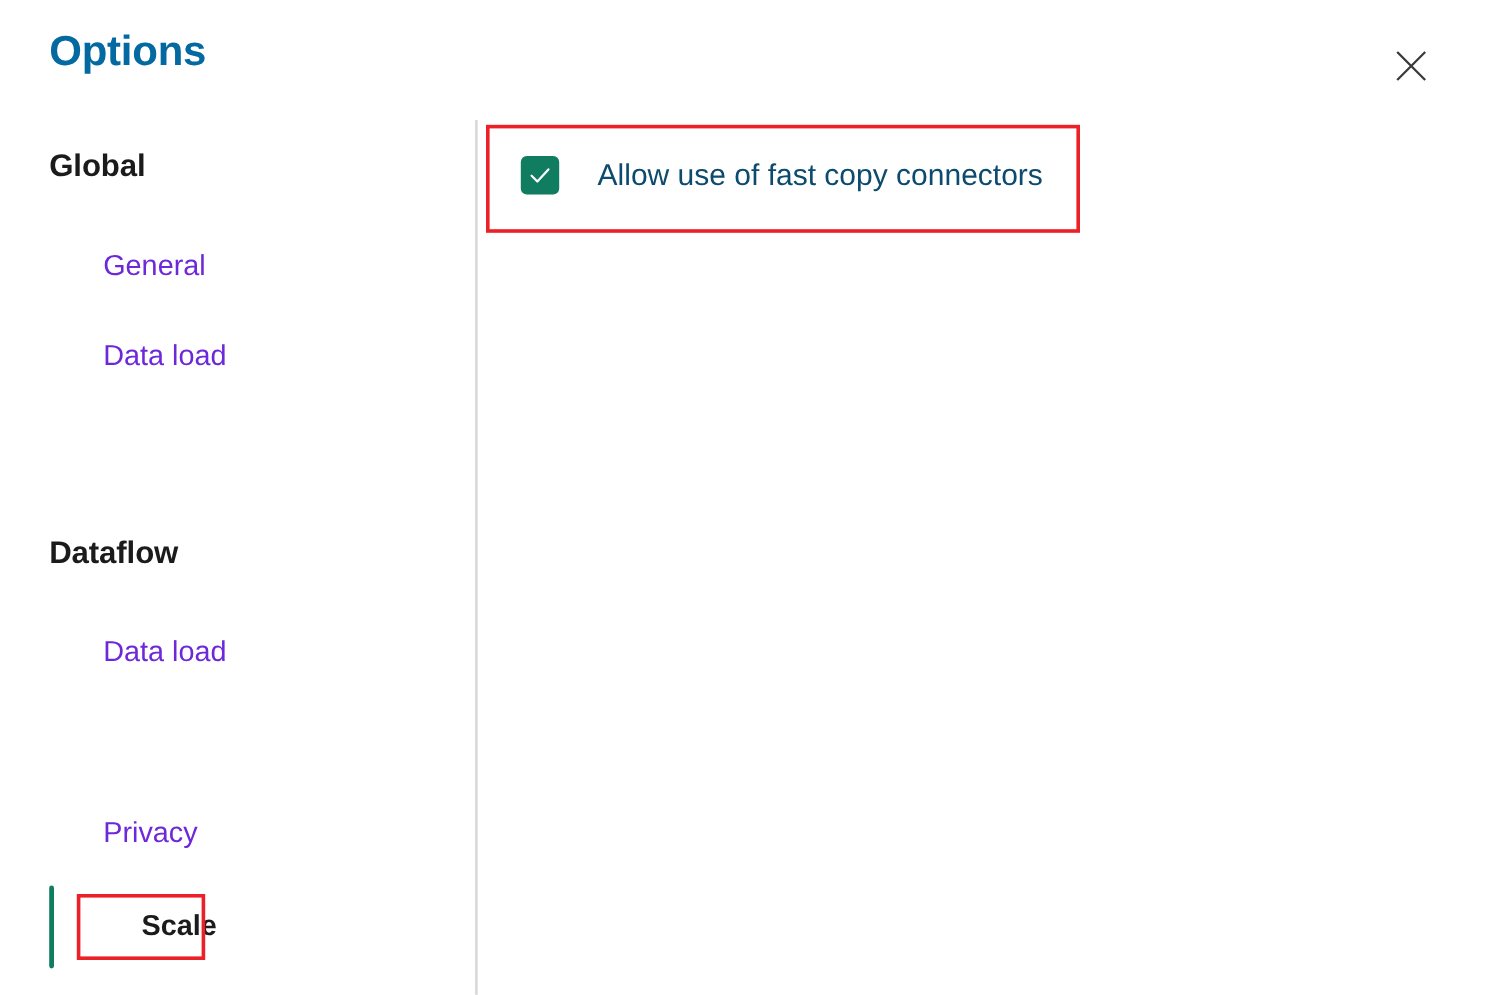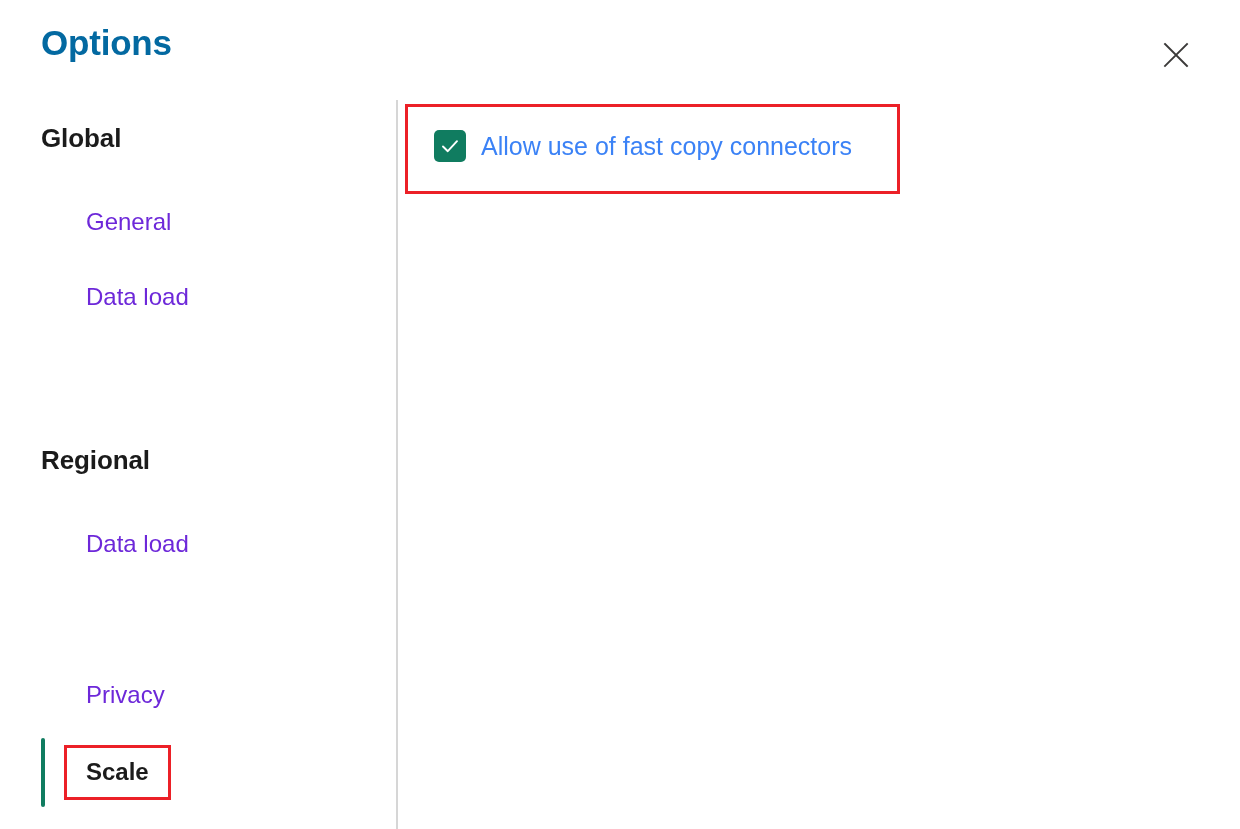--- a/index.html
+++ b/index.html
@@ -153,23 +153,23 @@
     align-items: center;
     justify-content: center;
     flex: 0 0 auto;
     cursor: pointer;
     border: none;
     padding: 0;
   }
   .checkbox svg { display: block; }
 
   .setting-label {
-    margin-left: 15px;
+    margin-left: 32px;
     font-size: 25px;
-    color: #3b82f6;
+    color: #0c4a6e;
     line-height: 1;
     white-space: nowrap;
     cursor: pointer;
   }
 </style>
 </head>
 <body>
 
 <div class="dialog-title">Options</div>
 
@@ -189,32 +189,32 @@
 
   <div class="nav-item" style="top:95px;">
     <span class="nav-item-label">General</span>
   </div>
 
   <div class="nav-item" style="top:170px;">
     <span class="nav-item-label">Data load</span>
   </div>
 
 
-  <div class="nav-group-title" style="top:345px;">Regional</div>
+  <div class="nav-group-title" style="top:345px;">Dataflow</div>
 
   <div class="nav-item" style="top:417px;">
     <span class="nav-item-label">Data load</span>
   </div>
 
 
   <div class="nav-item" style="top:568px;">
     <span class="nav-item-label">Privacy</span>
   </div>
 
-  <div class="nav-item selected" style="top:645px;">
+  <div class="nav-item selected" style="top:645px;margin-left:32px;">
     <span class="nav-item-label">Scale</span>
   </div>
 
 </div>
 
 <div class="nav-selected-indicator"></div>
 
 <div class="content-pane">
 
   <div class="setting-row">

